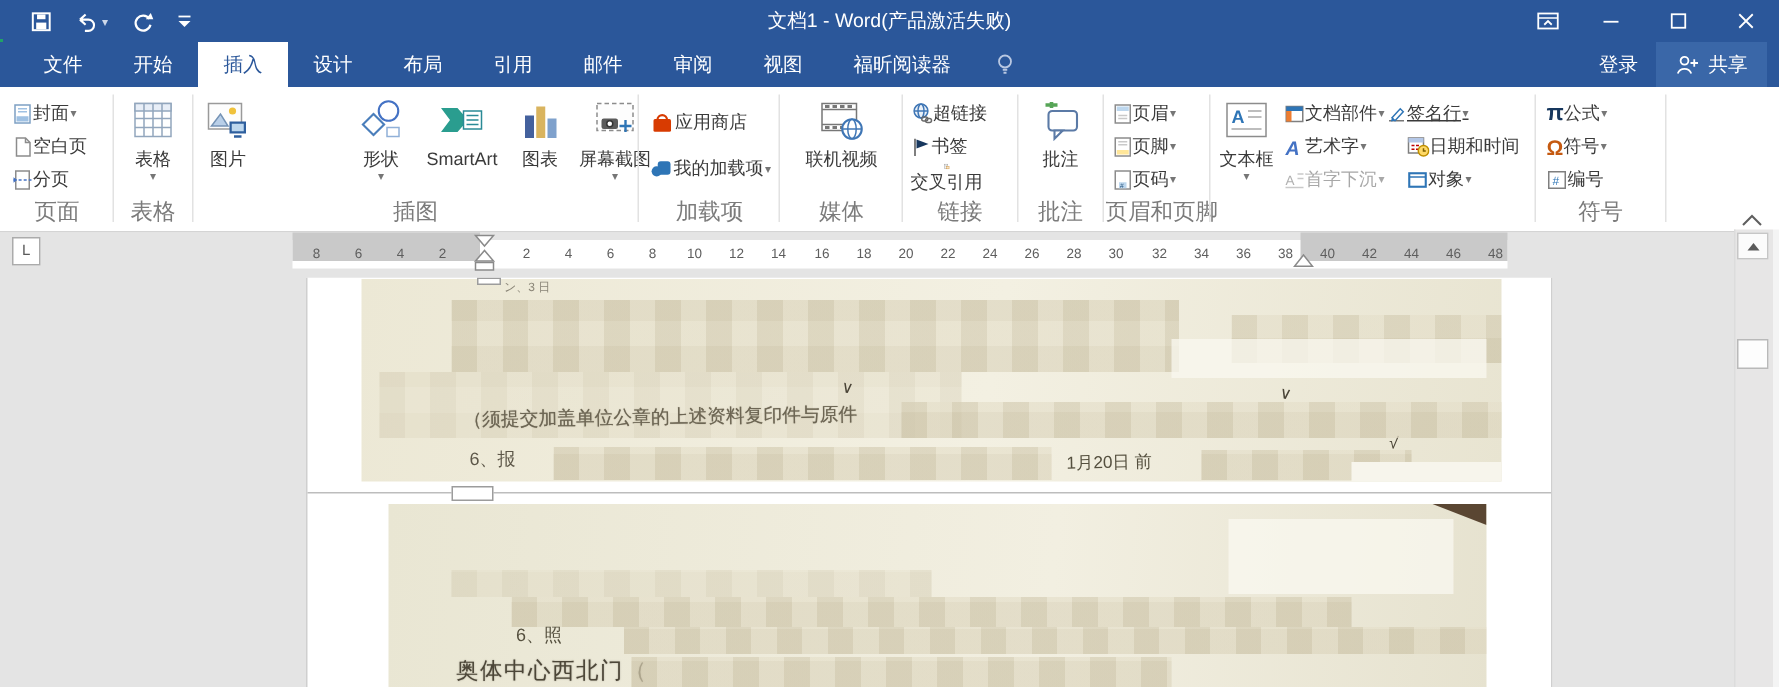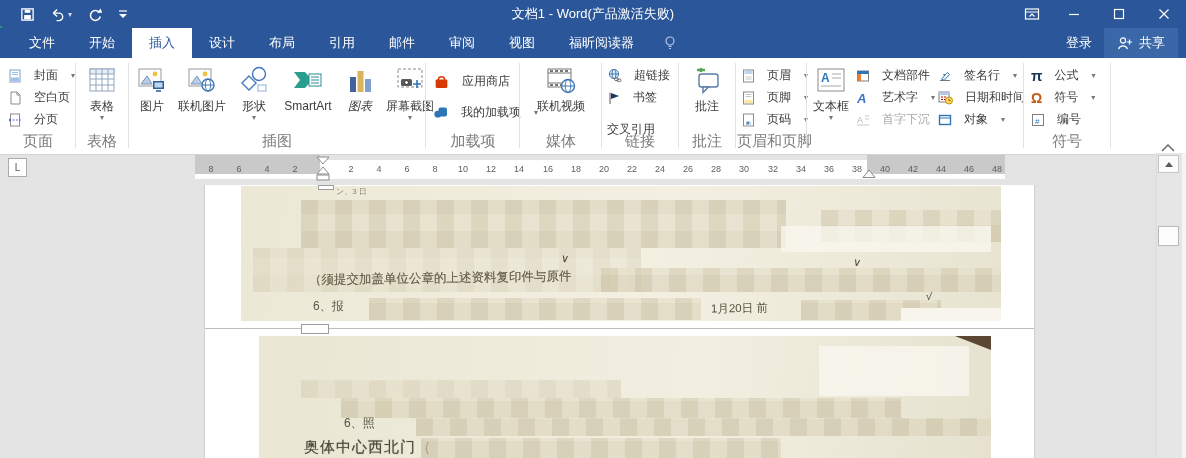--- a/index.html
+++ b/index.html
@@ -34,21 +34,21 @@
           border-bottom:1px solid #d4d4d4;box-sizing:border-box;}
   .group{position:absolute;top:0;height:96px;}
   .group-label{position:absolute;bottom:3px;left:0;right:0;text-align:center;
                font-size:15px;color:#7b7b7b;white-space:nowrap;}
   .gsep{position:absolute;top:5px;height:85px;width:1px;background:#e2e2e2;}
   .bigbtn{position:absolute;top:2px;display:flex;flex-direction:column;align-items:center;
           font-size:12px;color:#3b3b3b;}
   .bigbtn .ic{height:36px;display:flex;align-items:center;justify-content:center;margin-top:2px;}
   .bigbtn .lbl{line-height:14px;margin-top:1px;white-space:nowrap;}
   .caret{font-size:8px;color:#767676;line-height:9px;}
-  .smallrow{position:absolute;height:21px;display:flex;align-items:center;gap:12px;
+  .smallrow{position:absolute;height:21px;display:flex;align-items:center;gap:0;
             font-size:12px;color:#3b3b3b;white-space:nowrap;}
   .smallrow .caret{margin-left:1px;}
   .disabled,.disabled .caret{color:#a8a8a8;}
   .collapse-ribbon{position:absolute;left:1160px;top:81px;width:18px;height:12px;}
 
   
   .rulerrow{position:absolute;left:0;top:155px;width:1186px;height:30px;background:#e4e4e4;}
   .tabsel{position:absolute;left:8px;top:3px;width:17px;height:17px;background:#fff;
           border:1px solid #ababab;font-size:10px;color:#5a5a5a;display:flex;
           align-items:center;justify-content:center;}
@@ -235,33 +235,20 @@
               <rect x="2" y="4" width="22" height="17" fill="#fdfdfd" stroke="#9a9a9a"></rect>
               <polygon points="4,19 10,11 15,19" fill="#b9cfe8" stroke="#7593b5"></polygon>
               <circle cx="18" cy="9" r="2.4" fill="#f0c23c"></circle>
               <rect x="16" y="16" width="11" height="8" fill="#2e5f9e"></rect>
               <rect x="17.5" y="17.5" width="8" height="5" fill="#bdd7ee"></rect>
               <path d="M19 26 h5" stroke="#2e5f9e" stroke-width="1.6"></path>
             </svg>
           </span>
         <span class="lbl">图片</span>
       </div>
-      <div class="bigbtn" style="left:44px;width:56px;">
-        <span class="ic">
-            <svg width="30" height="30" viewBox="0 0 30 30">
-              <rect x="2" y="4" width="22" height="17" fill="#fdfdfd" stroke="#9a9a9a"></rect>
-              <polygon points="4,19 10,11 15,19" fill="#b9cfe8" stroke="#7593b5"></polygon>
-              <circle cx="18" cy="9" r="2.4" fill="#f0c23c"></circle>
-              <circle cx="21" cy="20" r="6" fill="#fff" stroke="#3f76b5" stroke-width="1.4"></circle>
-              <ellipse cx="21" cy="20" rx="2.6" ry="6" fill="none" stroke="#3f76b5"></ellipse>
-              <path d="M15 20 h12" stroke="#3f76b5"></path>
-            </svg>
-          </span>
-        <span class="lbl">联机图片</span>
-      </div>
       <div class="bigbtn" style="left:102px;width:44px;">
         <span class="ic">
             <svg width="30" height="30" viewBox="0 0 30 30">
               <circle cx="20" cy="9" r="6.5" fill="none" stroke="#4472c4" stroke-width="1.4"></circle>
               <rect x="5" y="13" width="10" height="10" transform="rotate(45 10 18)" fill="none" stroke="#4a7ebb" stroke-width="1.4"></rect>
               <rect x="19" y="20" width="8" height="6" fill="none" stroke="#90b0d8"></rect>
             </svg>
           </span>
         <span class="lbl">形状</span>
         <span class="caret">▾</span>
@@ -269,21 +256,21 @@
       <div class="bigbtn" style="left:148px;width:60px;">
         <span class="ic">
             <svg width="30" height="28" viewBox="0 0 30 28">
               <polygon points="1,6 12,6 19,14 12,22 1,22 7,14" fill="#2a9d8f"></polygon>
               <rect x="16" y="8" width="12" height="12" fill="#fff" stroke="#2a8a96"></rect>
               <path d="M18 11 h8 M18 14 h8 M18 17 h8" stroke="#2a8a96"></path>
             </svg>
           </span>
         <span class="lbl">SmartArt</span>
       </div>
-      <div class="bigbtn" style="left:210px;width:40px;font-style:italic;">
+      <div class="bigbtn" style="left:210px;width:40px;">
         <span class="ic">
             <svg width="28" height="28" viewBox="0 0 28 28">
               <rect x="4" y="11" width="6" height="15" fill="#44619d"></rect>
               <rect x="11.5" y="5" width="6" height="21" fill="#d9b45f"></rect>
               <rect x="19" y="13" width="6" height="13" fill="#7fa1cc"></rect>
             </svg>
           </span>
         <span class="lbl">图表</span>
       </div>
       <div class="bigbtn" style="left:252px;width:56px;">
@@ -453,21 +440,21 @@
         <span class="caret">▾</span>
       </div>
       <div class="smallrow disabled" style="left:48px;top:51px;">
         <svg width="14" height="14" viewBox="0 0 14 14">
             <text x="1" y="10" font-size="9" fill="#b0b0b0">A</text>
             <path d="M9 3 h4 M9 6 h4 M1 12 h12" stroke="#c9c9c9"></path>
           </svg>
         <span>首字下沉</span>
         <span class="caret">▾</span>
       </div>
-      <div class="smallrow" style="left:130px;top:7px;">
+      <div class="smallrow" style="left:116px;top:7px;text-decoration:underline;">
         <svg width="14" height="14" viewBox="0 0 14 14">
             <path d="M2 11.5 h10" stroke="#777"></path>
             <polygon points="4,9.5 9.5,3.5 11.5,5.5 6,11.5" fill="#fff" stroke="#2e75b6"></polygon>
             <polygon points="3.2,12 4,9.5 6,11.5" fill="#2e75b6"></polygon>
           </svg>
         <span>签名行</span>
         <span class="caret">▾</span>
       </div>
       <div class="smallrow" style="left:130px;top:29px;">
         <svg width="15" height="15" viewBox="0 0 15 15">

